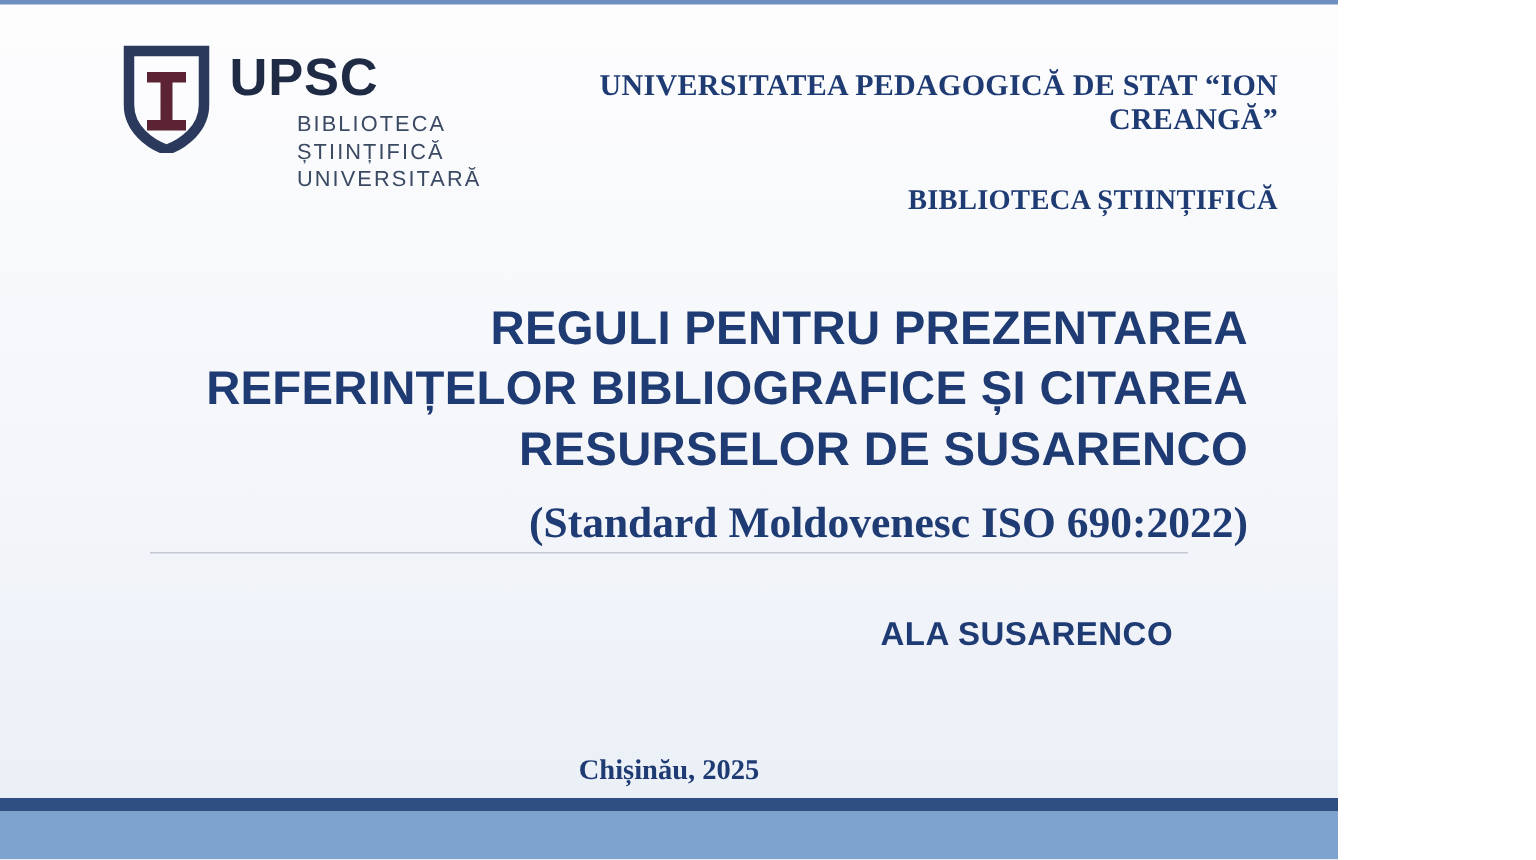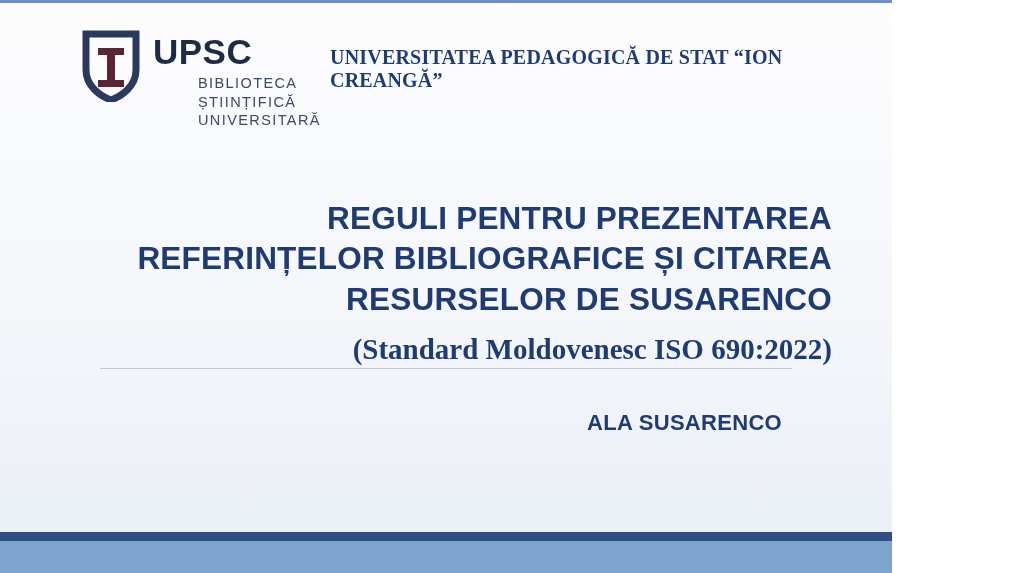--- a/index.html
+++ b/index.html
@@ -72,21 +72,21 @@
     margin-top: 5px;
     margin-left: 45px;
   }
 
   
   .univ-header {
     position: absolute;
     left: 330px;
     right: 40px;
     top: 46px;
-    text-align: left;
+    text-align: right;
   }
   .univ-line-1 {
     font-family: "Liberation Serif", serif;
     font-weight: bold;
     font-size: 20px;
     color: #1f3b73;
     letter-spacing: 0.2px;
   }
   .univ-line-2 {
     font-family: "Liberation Serif", serif;
@@ -171,30 +171,32 @@
       <div class="logo-sub">
         <div>BIBLIOTECA</div>
         <div>ȘTIINȚIFICĂ</div>
         <div>UNIVERSITARĂ</div>
       </div>
     </div>
   </div>
 
   <div class="univ-header">
     <div class="univ-line-1">UNIVERSITATEA PEDAGOGICĂ DE STAT “ION CREANGĂ”</div>
+    <div class="univ-line-2">BIBLIOTECA ȘTIINȚIFICĂ</div>
   </div>
 
   <div class="title-block">
     <div class="title-main">REGULI PENTRU PREZENTAREA</div>
     <div class="title-main">REFERINȚELOR BIBLIOGRAFICE ȘI CITAREA</div>
     <div class="title-main">RESURSELOR DE SUSARENCO</div>
     <div class="title-standard">(Standard Moldovenesc ISO 690:2022)</div>
   </div>
 
   <div class="divider"></div>
 
   <div class="author">ALA SUSARENCO</div>
 
+  <div class="place-date">Chișinău, 2025</div>
 
   <div class="bottom-band-1"></div>
   <div class="bottom-band-2"></div>
 
 </div>
 
 </body></html>

